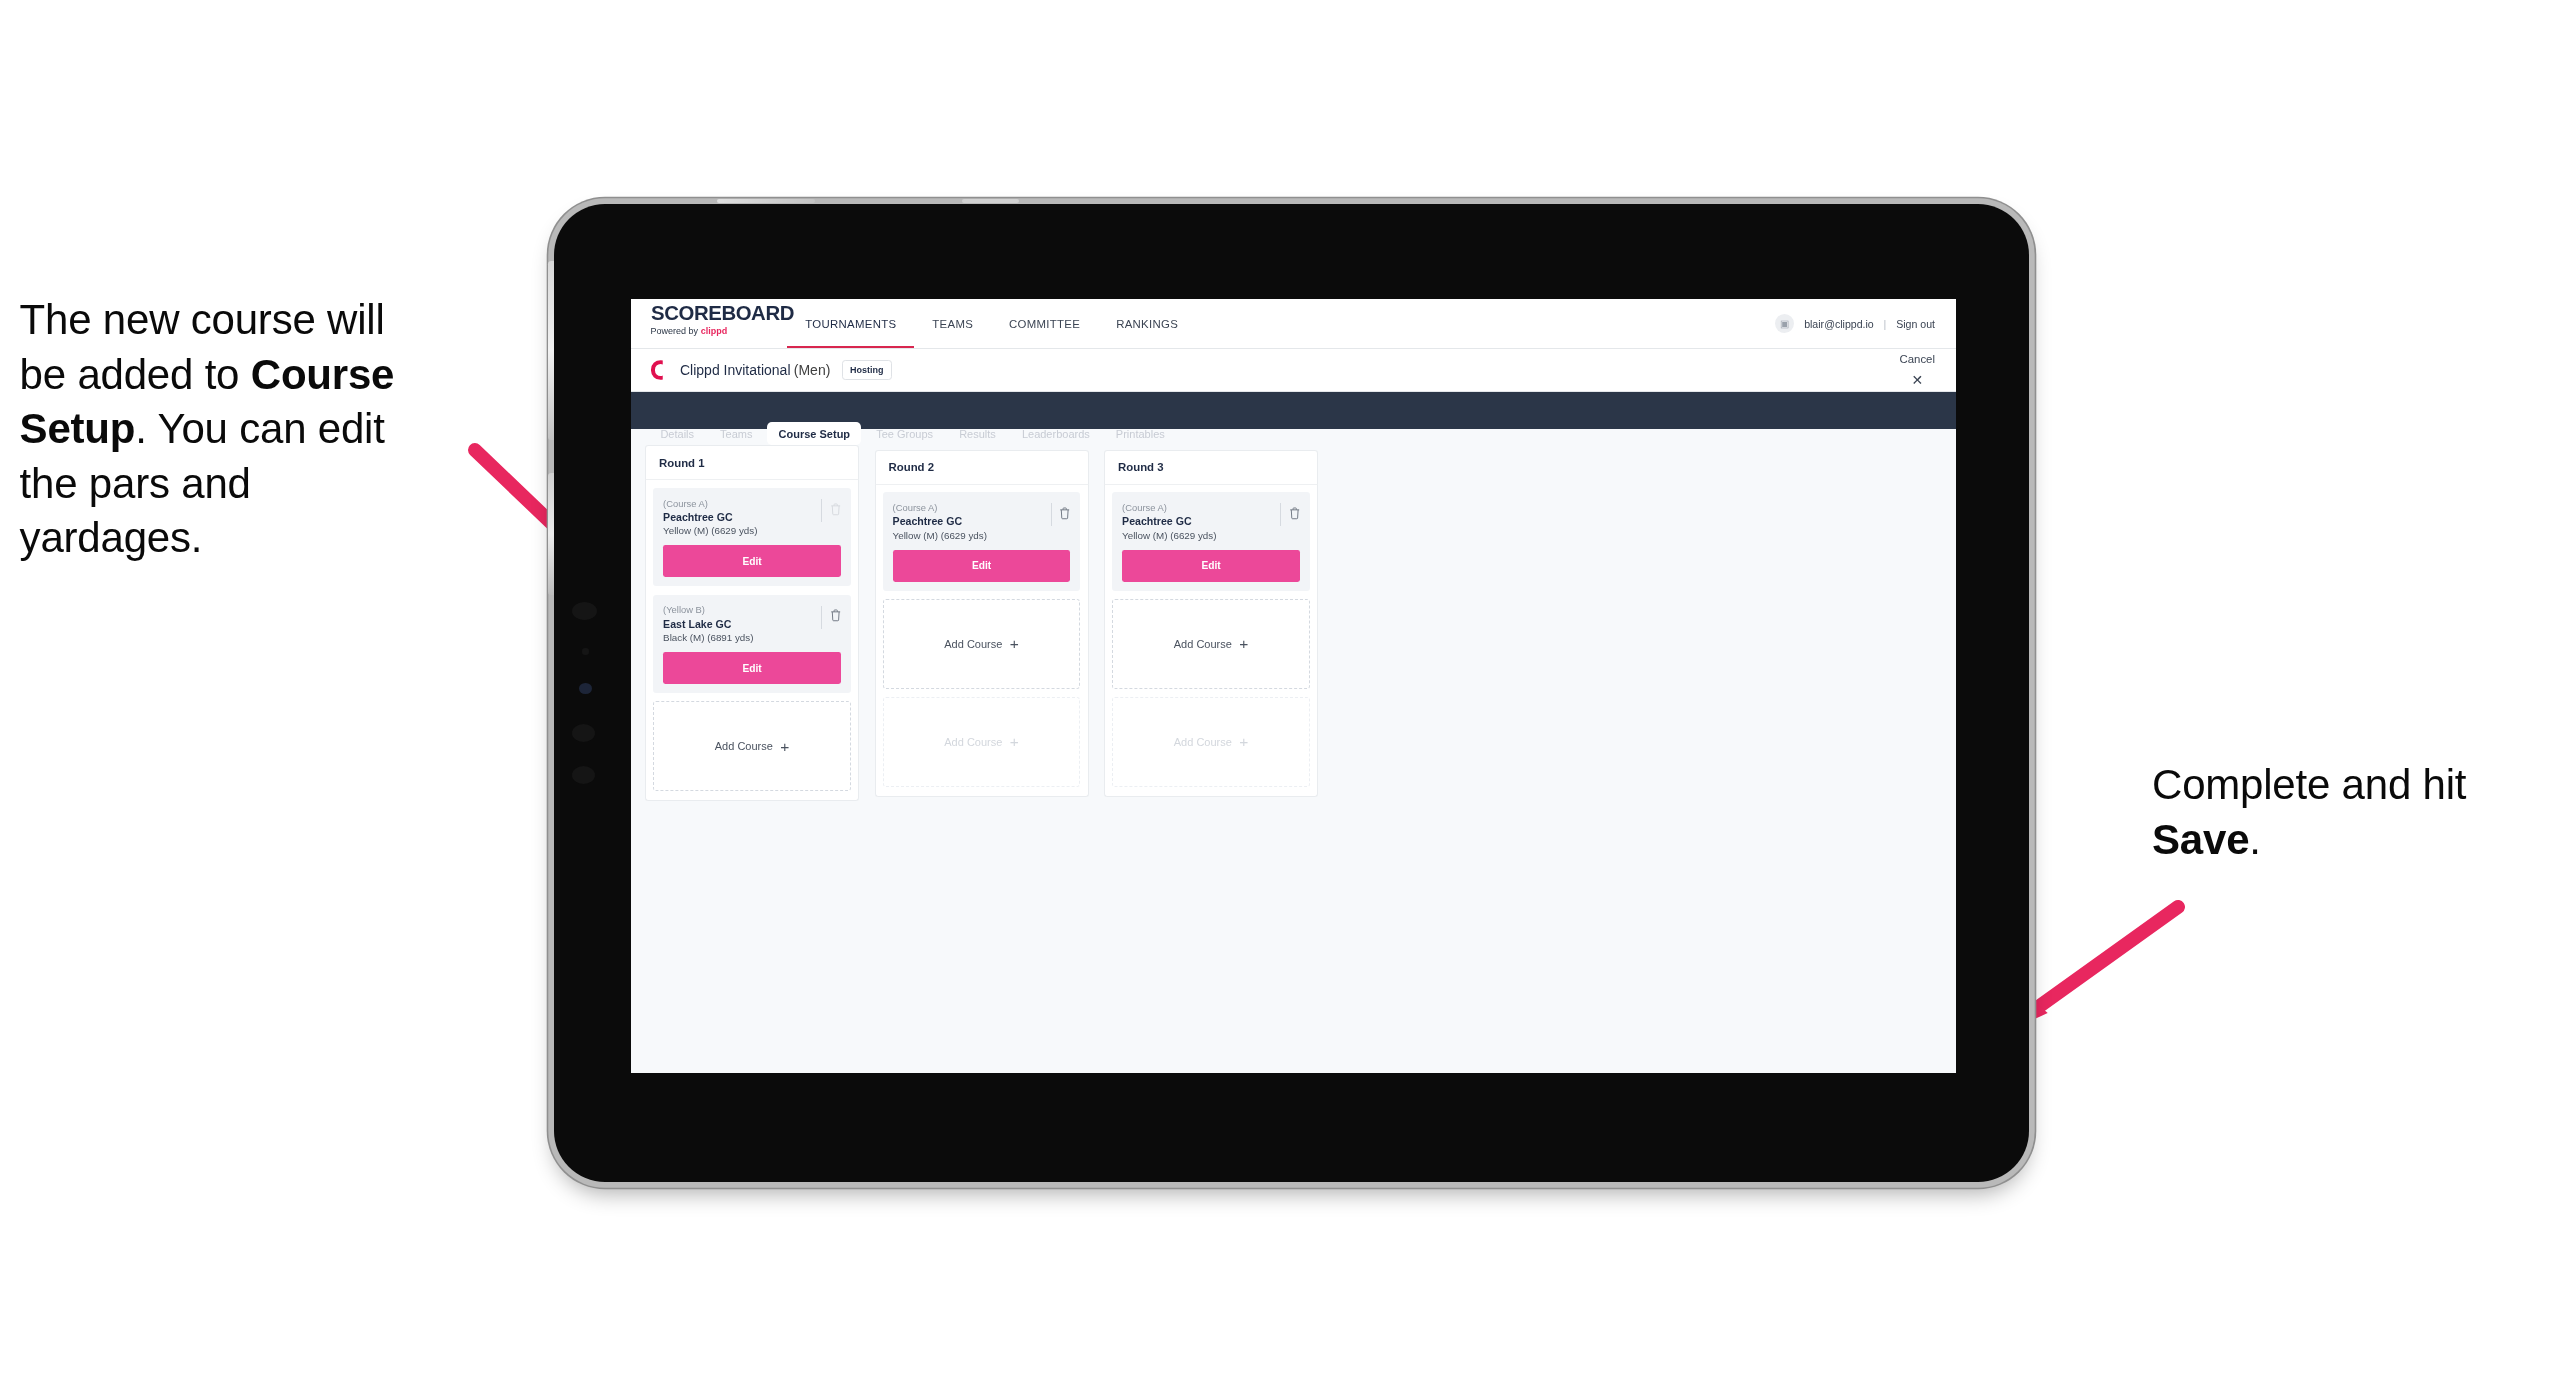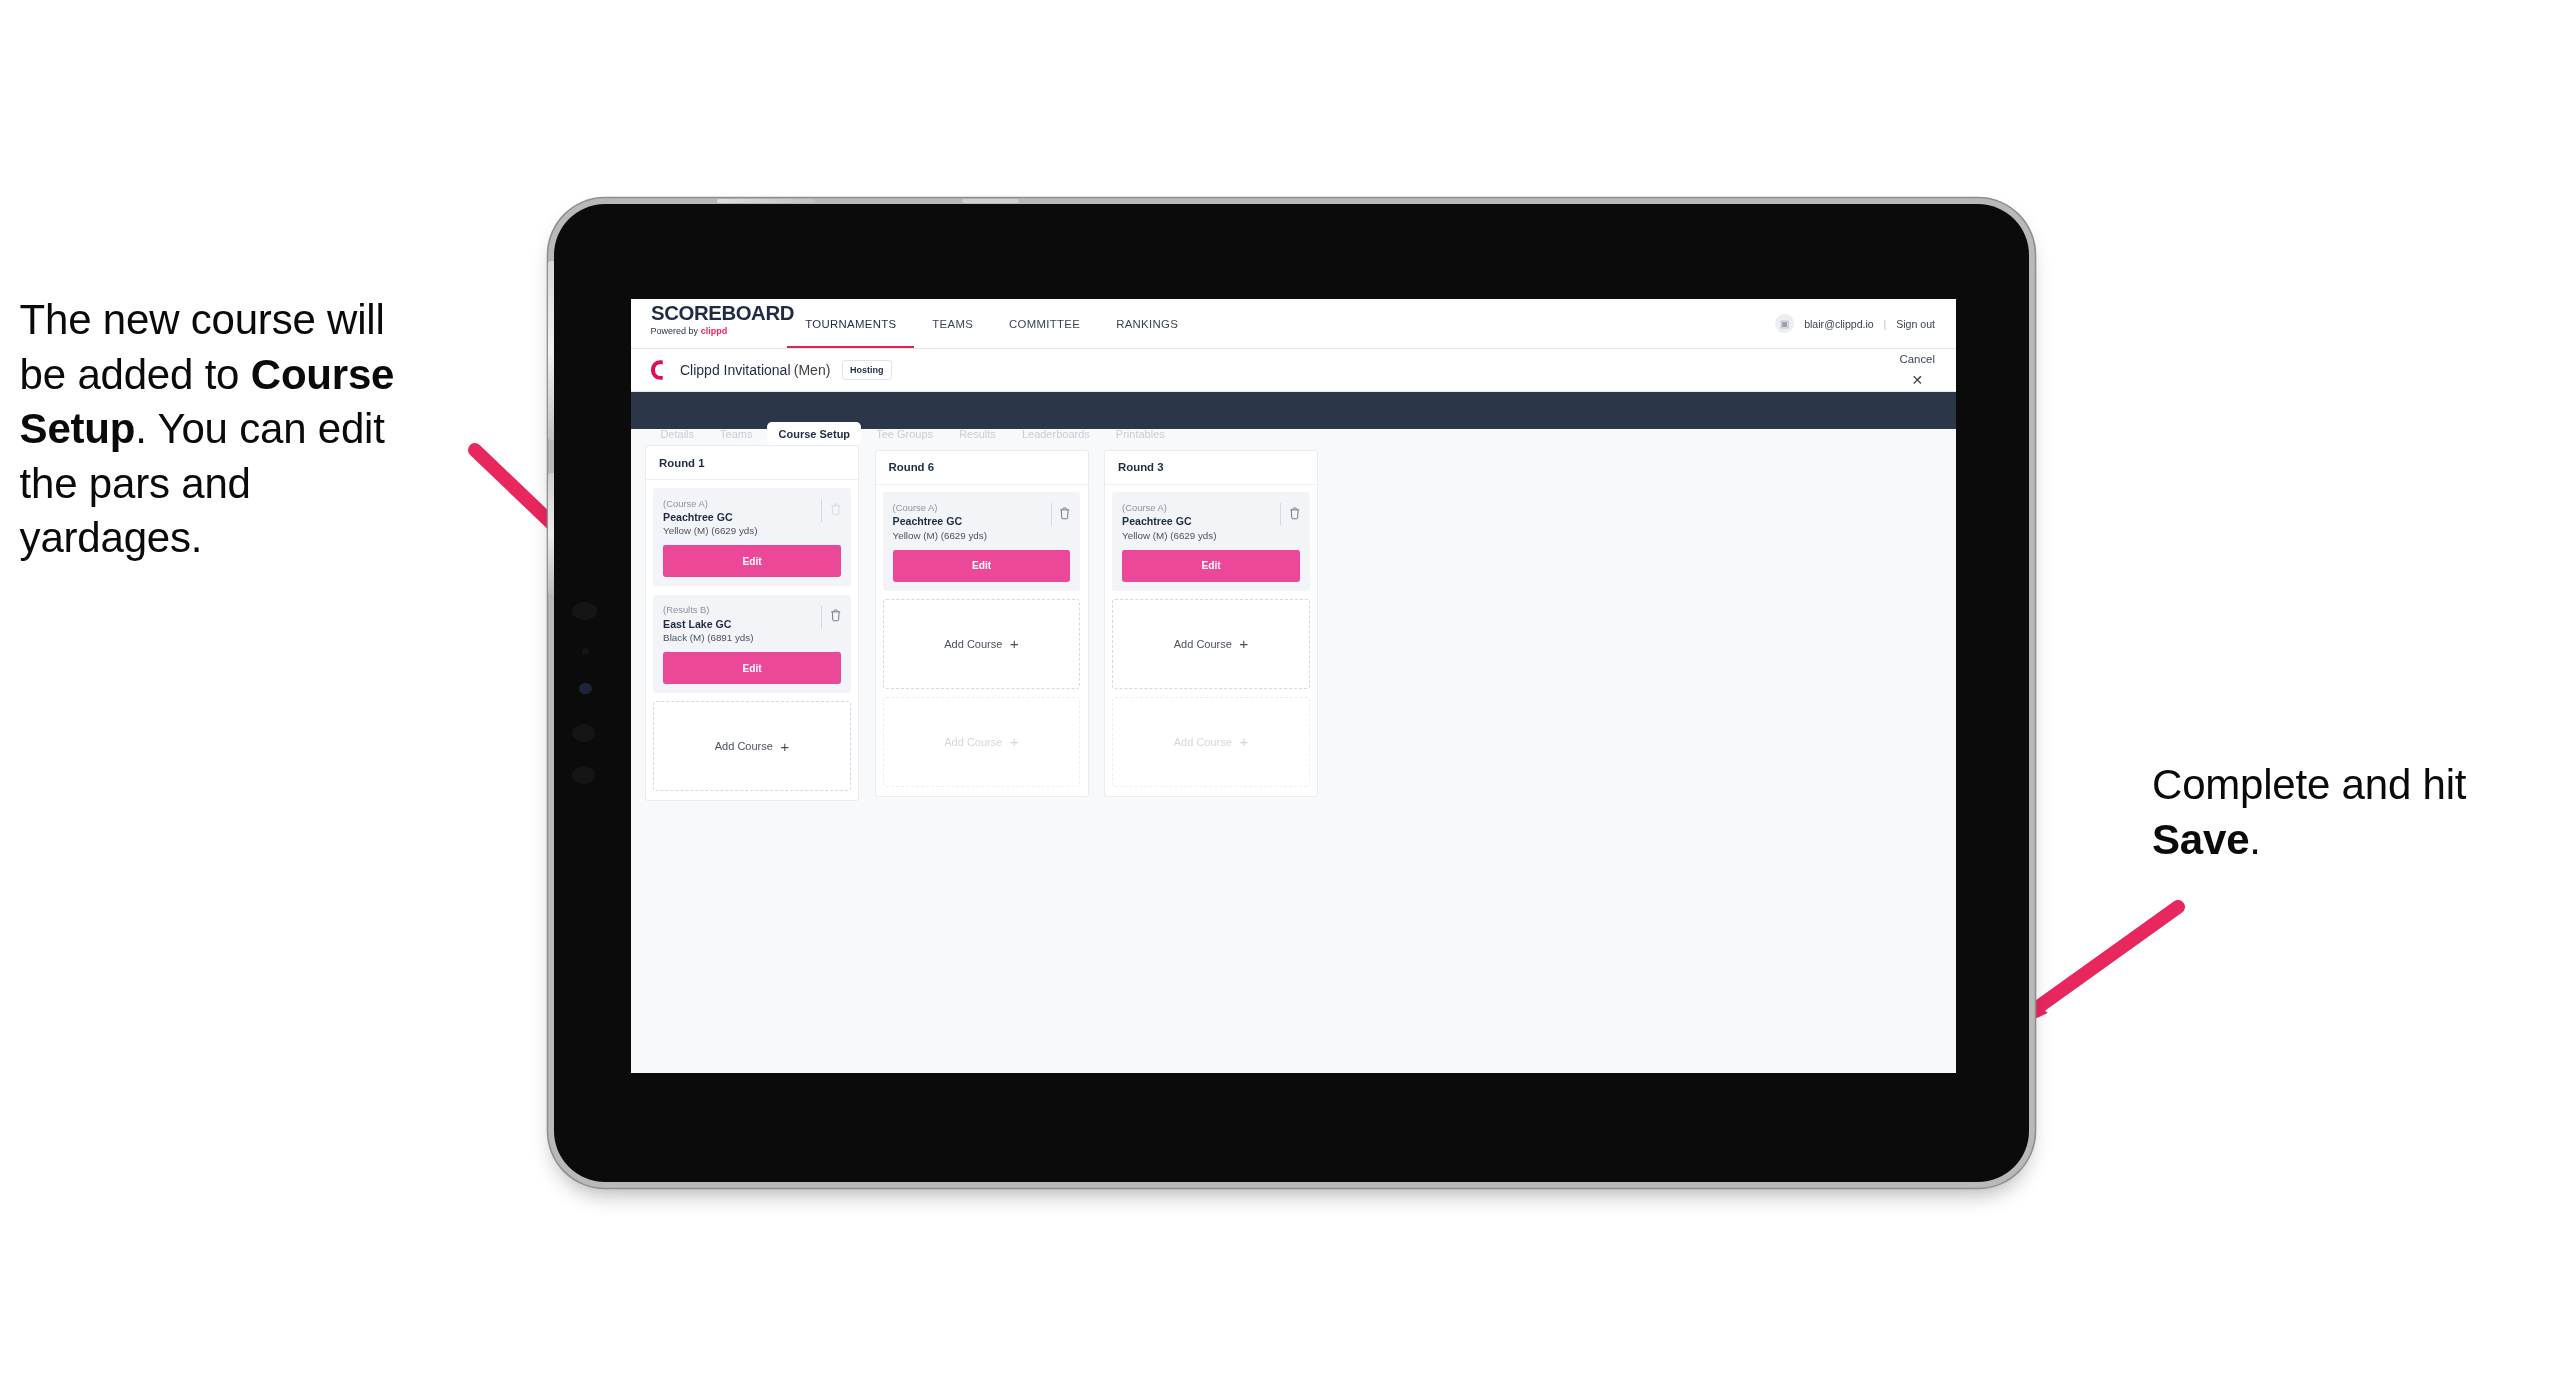--- a/index.html
+++ b/index.html
@@ -288,39 +288,39 @@
                   </div>
                   <div class="cc-actions">
                     <div class="cc-div"></div>
                     <div class="trash disabled"><svg width="11.4" height="13" viewBox="0 0 14 16" fill="none" stroke="#5b6370" stroke-width="1.2">
                         <path d="M1.5 3.5h11M5 3.5V2a.8.8 0 0 1 .8-.8h2.4A.8.8 0 0 1 9 2v1.5M2.8 3.5l.6 10a1 1 0 0 0 1 .95h5.2a1 1 0 0 0 1-.95l.6-10"></path>
                       </svg></div>
                   </div>
                 </div><button class="edit-btn">Edit</button></div>
               <div class="course-card"><div class="cc-top">
                   <div class="cc-info">
-                    <div class="cc-tag">(Results B)</div>
+                    <div class="cc-tag">(Yellow B)</div>
                     <div class="cc-name">East Lake GC</div>
                     <div class="cc-tee">Black (M) (6891 yds)</div>
                   </div>
                   <div class="cc-actions">
                     <div class="cc-div"></div>
                     <div class="trash"><svg width="11.4" height="13" viewBox="0 0 14 16" fill="none" stroke="#5b6370" stroke-width="1.2">
                         <path d="M1.5 3.5h11M5 3.5V2a.8.8 0 0 1 .8-.8h2.4A.8.8 0 0 1 9 2v1.5M2.8 3.5l.6 10a1 1 0 0 0 1 .95h5.2a1 1 0 0 0 1-.95l.6-10"></path>
                       </svg></div>
                   </div>
                 </div><button class="edit-btn">Edit</button></div>
               <div class="add-card">
                 <span>Add Course</span>
                 <span class="plus">+</span>
               </div>
             </div>
           </div>
           <div class="col">
-            <div class="col-head">Round 6</div>
+            <div class="col-head">Round 2</div>
             <div class="col-body">
               <div class="course-card"><div class="cc-top">
                   <div class="cc-info">
                     <div class="cc-tag">(Course A)</div>
                     <div class="cc-name">Peachtree GC</div>
                     <div class="cc-tee">Yellow (M) (6629 yds)</div>
                   </div>
                   <div class="cc-actions">
                     <div class="cc-div"></div>
                     <div class="trash"><svg width="11.4" height="13" viewBox="0 0 14 16" fill="none" stroke="#5b6370" stroke-width="1.2">

